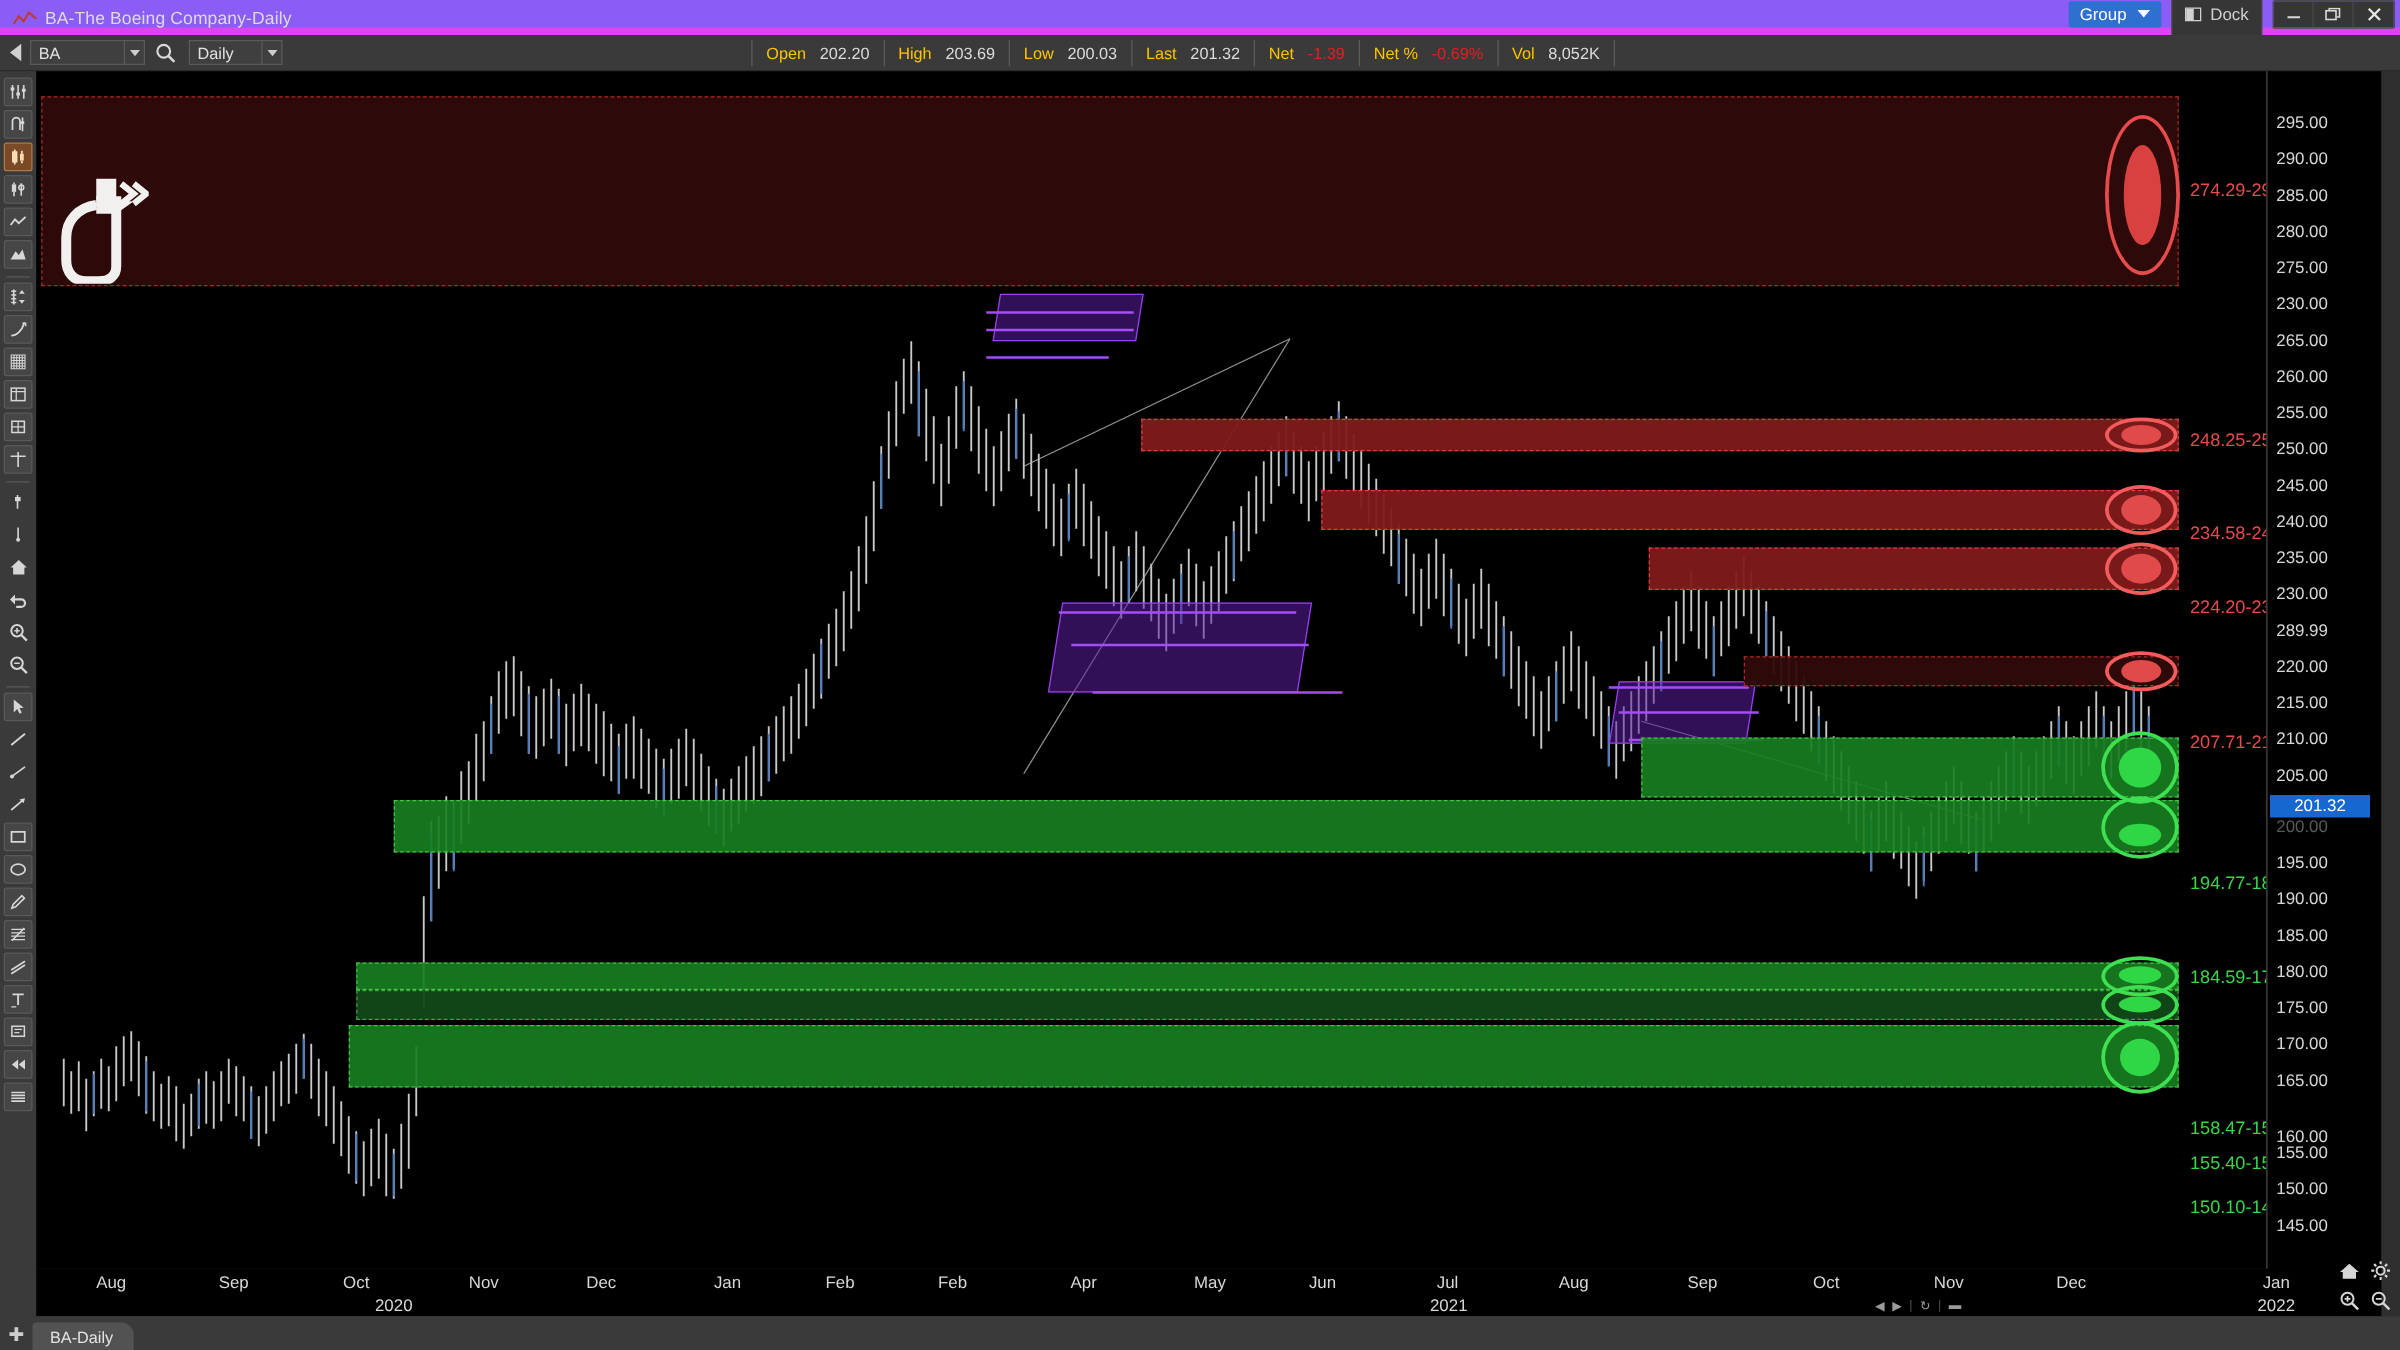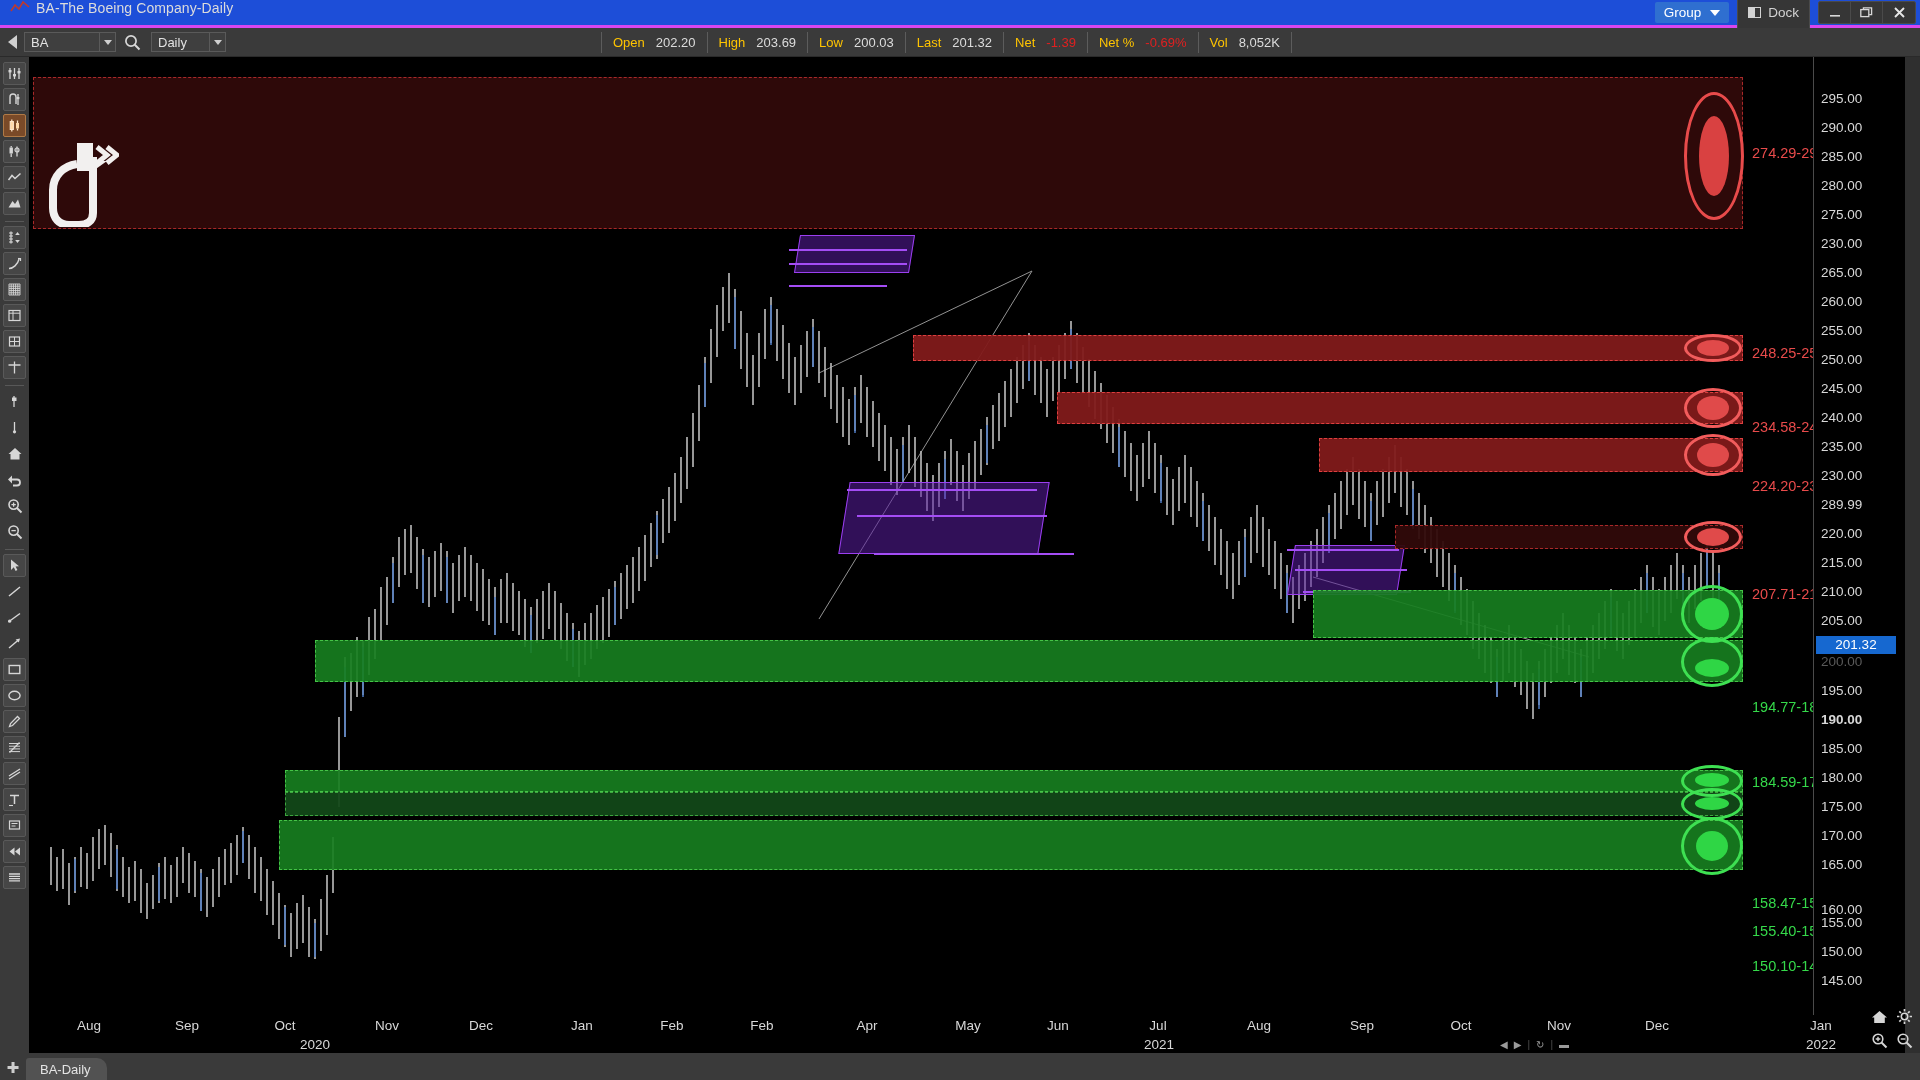--- a/index.html
+++ b/index.html
@@ -7,22 +7,22 @@
     width: 1920px; height: 1080px;
     background: #1b1b1b;
     font-family: "Liberation Sans", sans-serif;
     overflow: hidden;
   }
   #app { position: relative; width: 1920px; height: 1080px; background: #2f2f2f; }
 
   
   .titlebar {
     position: absolute; left: 0; top: 0; width: 1920px; height: 28px;
-    background: #1d4ed8; display: flex; align-items: flex-start;
-    border-bottom: 3px solid #d946ef;
+    background: #8b5cf6; display: flex; align-items: flex-end;
+    border-bottom: 6px solid #d946ef;
   }
   .tb-icon { margin-left: 10px; width: 20px; height: 14px; position: relative; }
   .tb-title { color: #dcdcdc; font-size: 14px; margin-left: 6px; letter-spacing: .1px; }
   .tb-right { margin-left: auto; display: flex; align-items: center; height: 100%; padding-right: 4px; }
   .btn-group {
     background: #2f6fd0; color: #ffffff; font-size: 13.5px;
     height: 21px; padding: 0 9px; display: flex; align-items: center; gap: 9px;
     border-radius: 2px; margin-right: 8px;
   }
   .caret-d { width: 0; height: 0; border-left: 5px solid transparent; border-right: 5px solid transparent; border-top: 6px solid #fff; }
@@ -636,21 +636,21 @@
     <span class="ptick" style="top:389px;">235.00</span>
     <span class="ptick" style="top:418px;">230.00</span>
     <span class="ptick" style="top:447px;">289.99</span>
     <span class="ptick" style="top:476px;">220.00</span>
     <span class="ptick" style="top:505px;">215.00</span>
     <span class="ptick" style="top:534px;">210.00</span>
     <span class="ptick" style="top:563px;">205.00</span>
     <span class="plast" style="top:588px;">201.32</span>
     <span class="ptick" style="top:604px; color:#5a5a5a;">200.00</span>
     <span class="ptick" style="top:633px;">195.00</span>
-    <span class="ptick" style="top:662px;font-weight:bold;">190.00</span>
+    <span class="ptick" style="top:662px;">190.00</span>
     <span class="ptick" style="top:691px;">185.00</span>
     <span class="ptick" style="top:720px;">180.00</span>
     <span class="ptick" style="top:749px;">175.00</span>
     <span class="ptick" style="top:778px;">170.00</span>
     <span class="ptick" style="top:807px;">165.00</span>
     <span class="ptick" style="top:852px;">160.00</span>
     <span class="ptick" style="top:865px;">155.00</span>
     <span class="ptick" style="top:894px;">150.00</span>
     <span class="ptick" style="top:923px;">145.00</span>
   </div>

